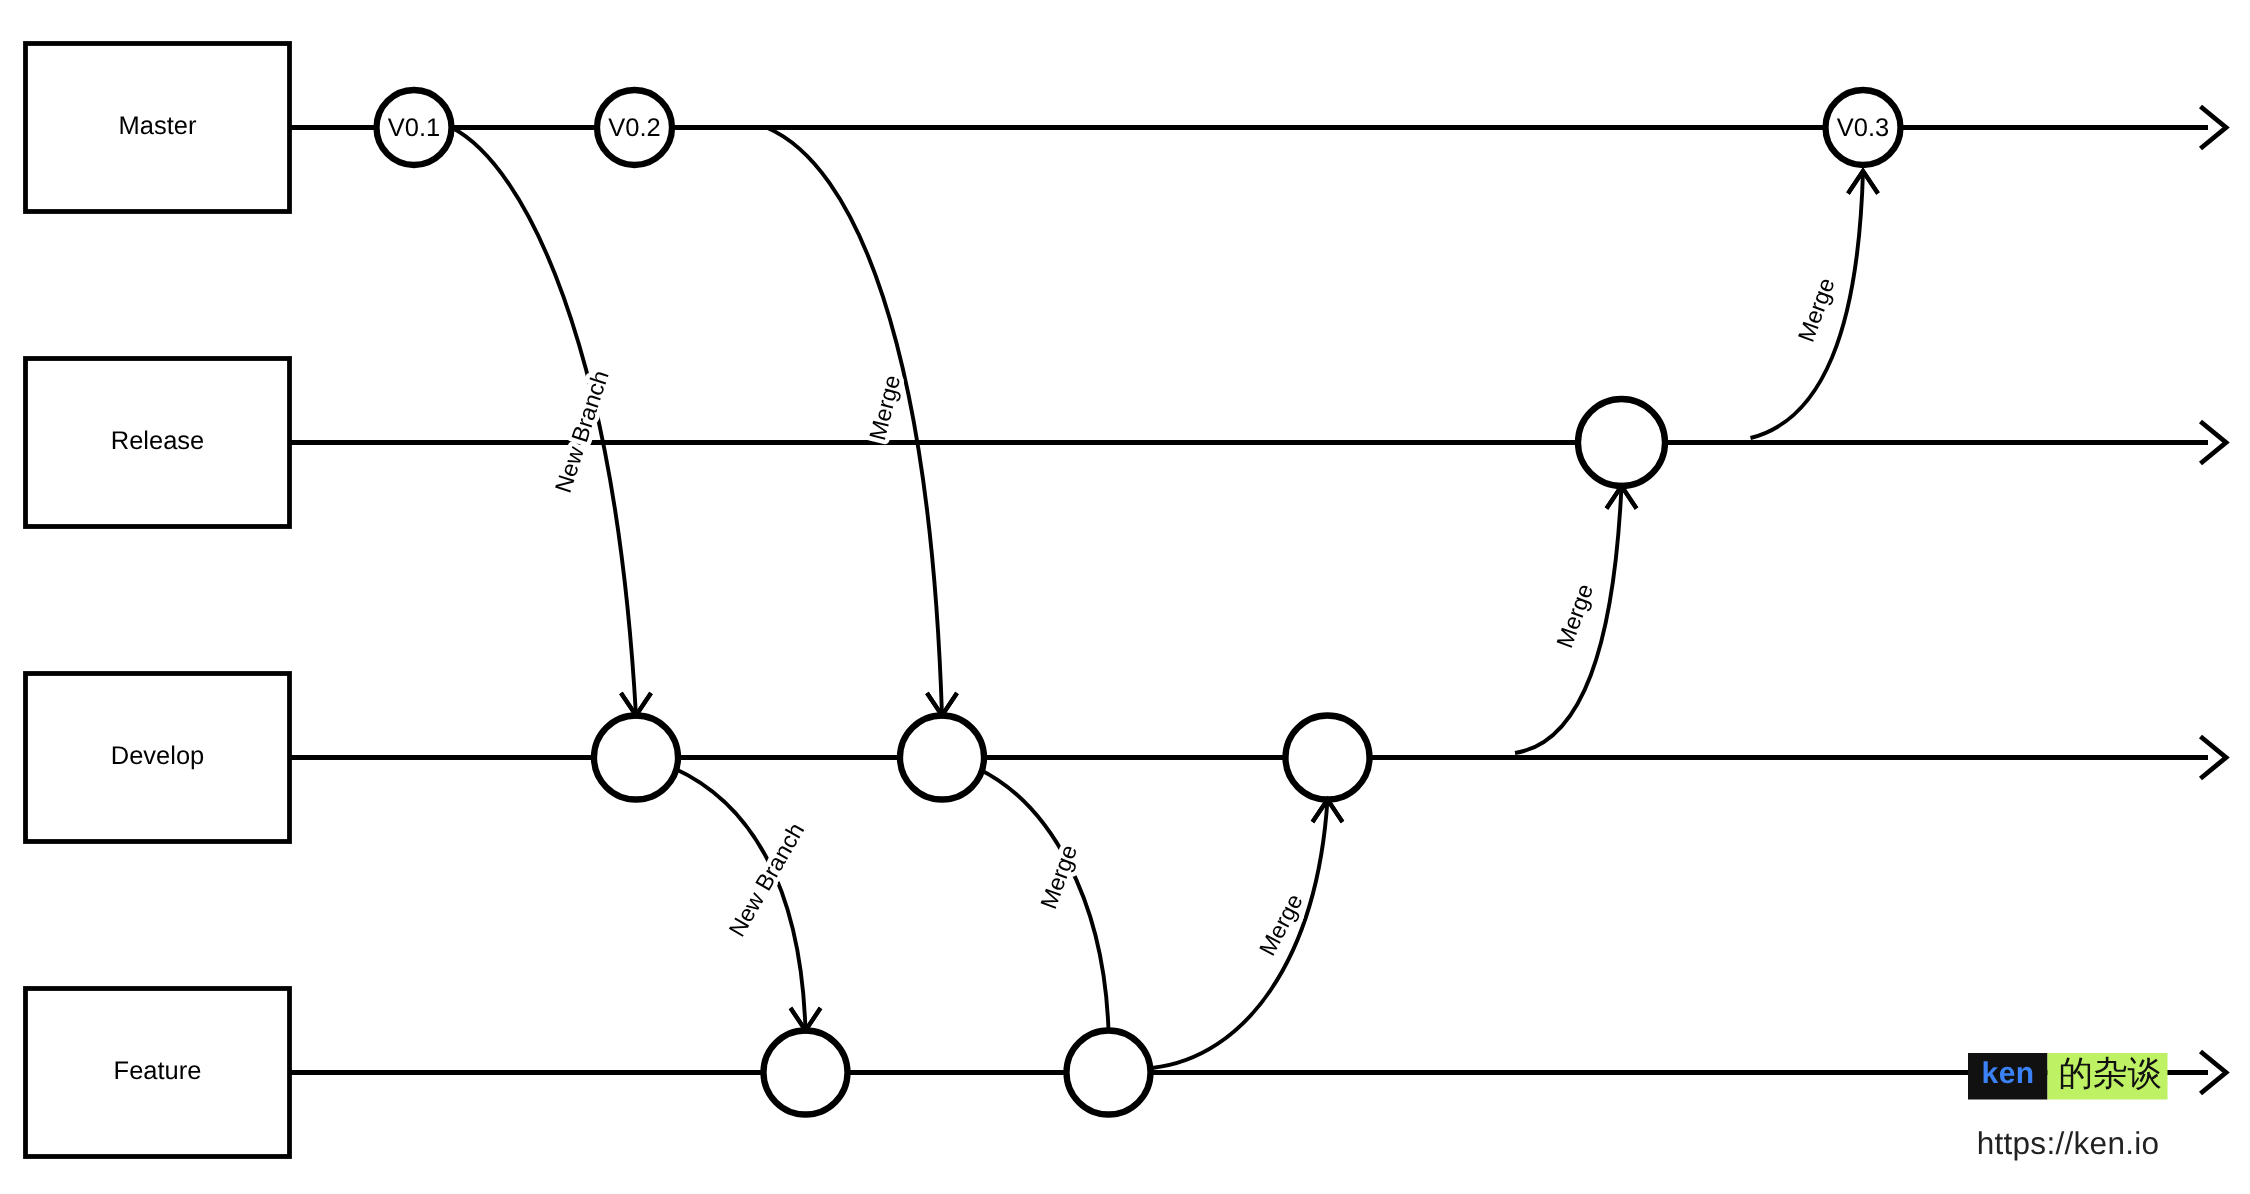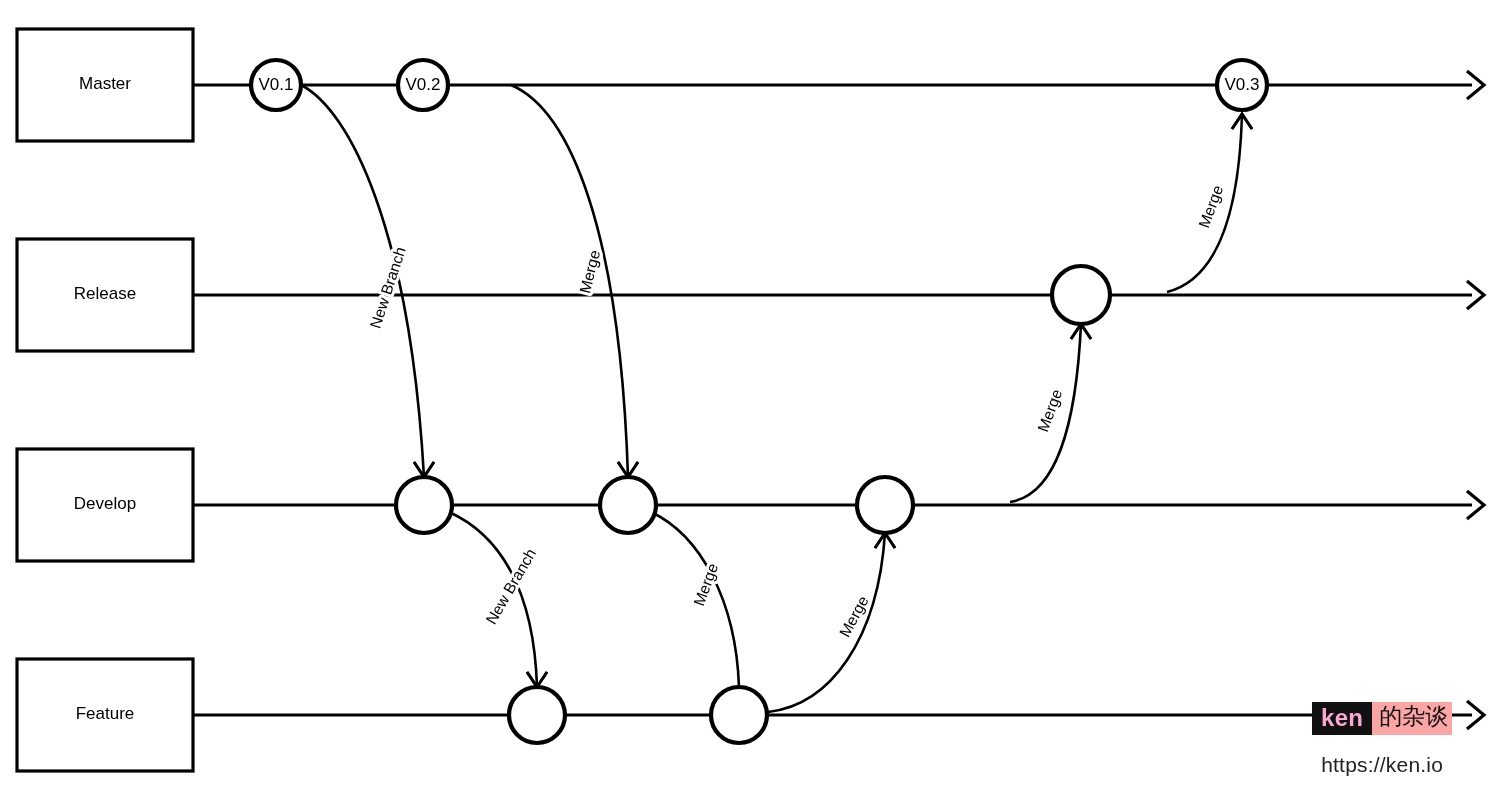--- a/index.html
+++ b/index.html
@@ -93,28 +93,28 @@
     font-family: "Liberation Sans", "DejaVu Sans", sans-serif;
   }
   #wm-badge {
     display: inline-flex;
     align-items: stretch;
     line-height: 1;
     white-space: nowrap;
   }
   #wm-badge-left {
     background: #111111;
-    color: #f9a8d4;
+    color: #3b82f6;
     font-weight: bold;
-    font-size: 24px;
+    font-size: 20px;
     padding: 4px 9px 5px 9px;
     letter-spacing: 0.3px;
   }
   #wm-badge-right {
-    background: #fca5a5;
+    background: #bef264;
     color: #111111;
     font-weight: 400;
     font-size: 23px;
     padding: 3px 4px 5px 7px;
     font-family: "DejaVu Sans", sans-serif;
   }
   #wm-url {
     margin-top: 18px;
     font-size: 21px;
     color: #222222;

